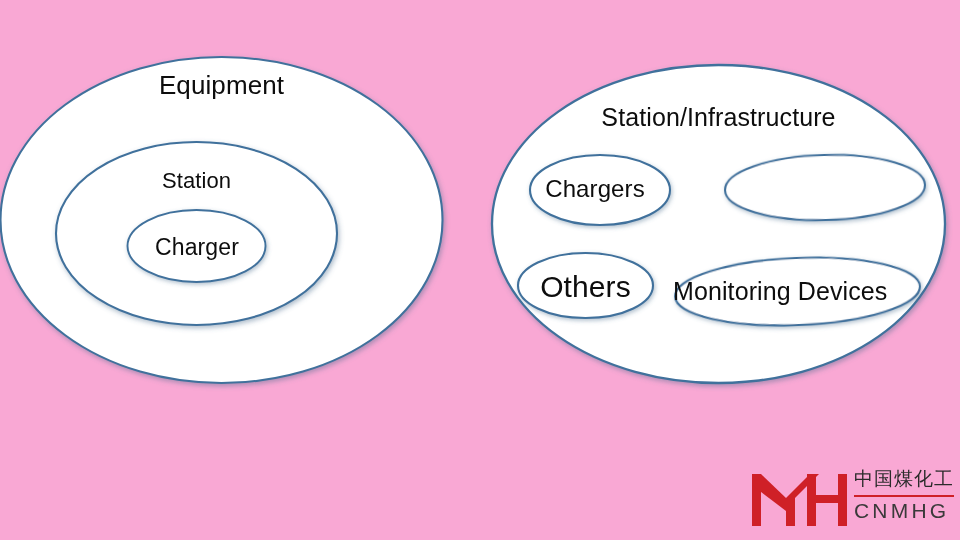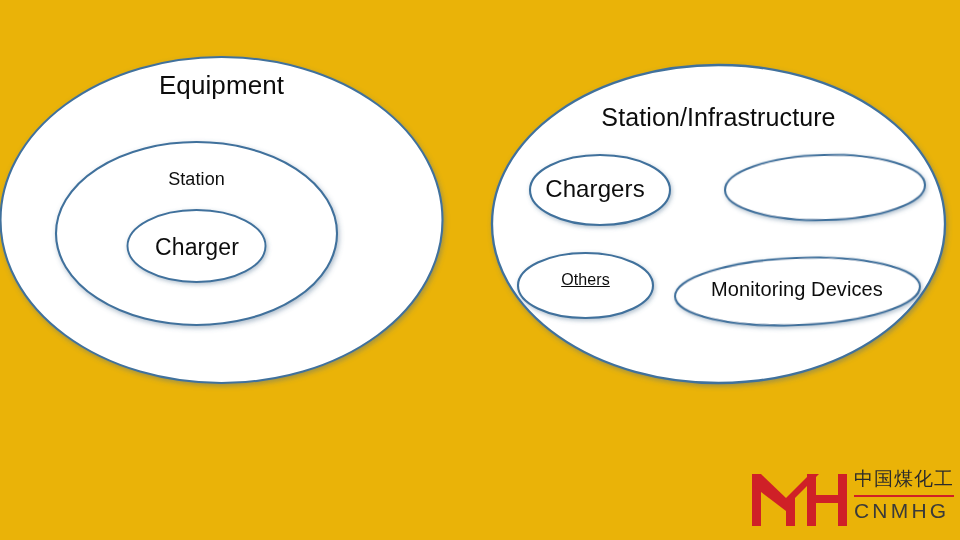--- a/index.html
+++ b/index.html
@@ -11,21 +11,21 @@
   body {
     width: 960px;
     height: 540px;
     overflow: hidden;
     font-family: "Liberation Sans", "DejaVu Sans", sans-serif;
     position: relative;
   }
   .slide {
     position: absolute;
     inset: 0;
-    background: #eab308;
+    background: #f9a8d4;
   }
   .diagram-svg {
     position: absolute;
     left: 0;
     top: 0;
     width: 960px;
     height: 540px;
   }
   .ellipse-label {
     position: absolute;
@@ -37,21 +37,21 @@
     user-select: none;
   }
 
   
   #label-equipment {
     left: 0px; top: 72px; width: 443px;
     text-align: center; font-size: 26px;
   }
   #label-station {
     left: 56px; top: 170px; width: 281px;
-    text-align: center; font-size: 18px;
+    text-align: center; font-size: 22px;
   }
   #label-charger {
     left: 128px; top: 236px; width: 138px;
     text-align: center; font-size: 23px;
   }
 
   
   #label-station-infra {
     left: 492px; top: 105px; width: 453px;
     text-align: center; font-size: 25px;
@@ -59,25 +59,25 @@
   #label-chargers {
     left: 530px; top: 177px; width: 130px;
     text-align: center; font-size: 24px;
   }
   #label-power-supplies {
     left: 723px; top: 168px; width: 205px;
     text-align: center; font-size: 25px;
   }
   #label-others {
     left: 518px; top: 272px; width: 135px;
-    text-align: center; font-size: 16px; text-decoration: underline;
+    text-align: center; font-size: 30px;
   }
   #label-monitoring-devices {
     left: 673px; top: 279px; width: 248px;
-    text-align: center; font-size: 20px;
+    font-size: 25px;
   }
 
   
   #logo {
     position: absolute;
     left: 752px;
     top: 466px;
     width: 200px;
     height: 64px;
   }

